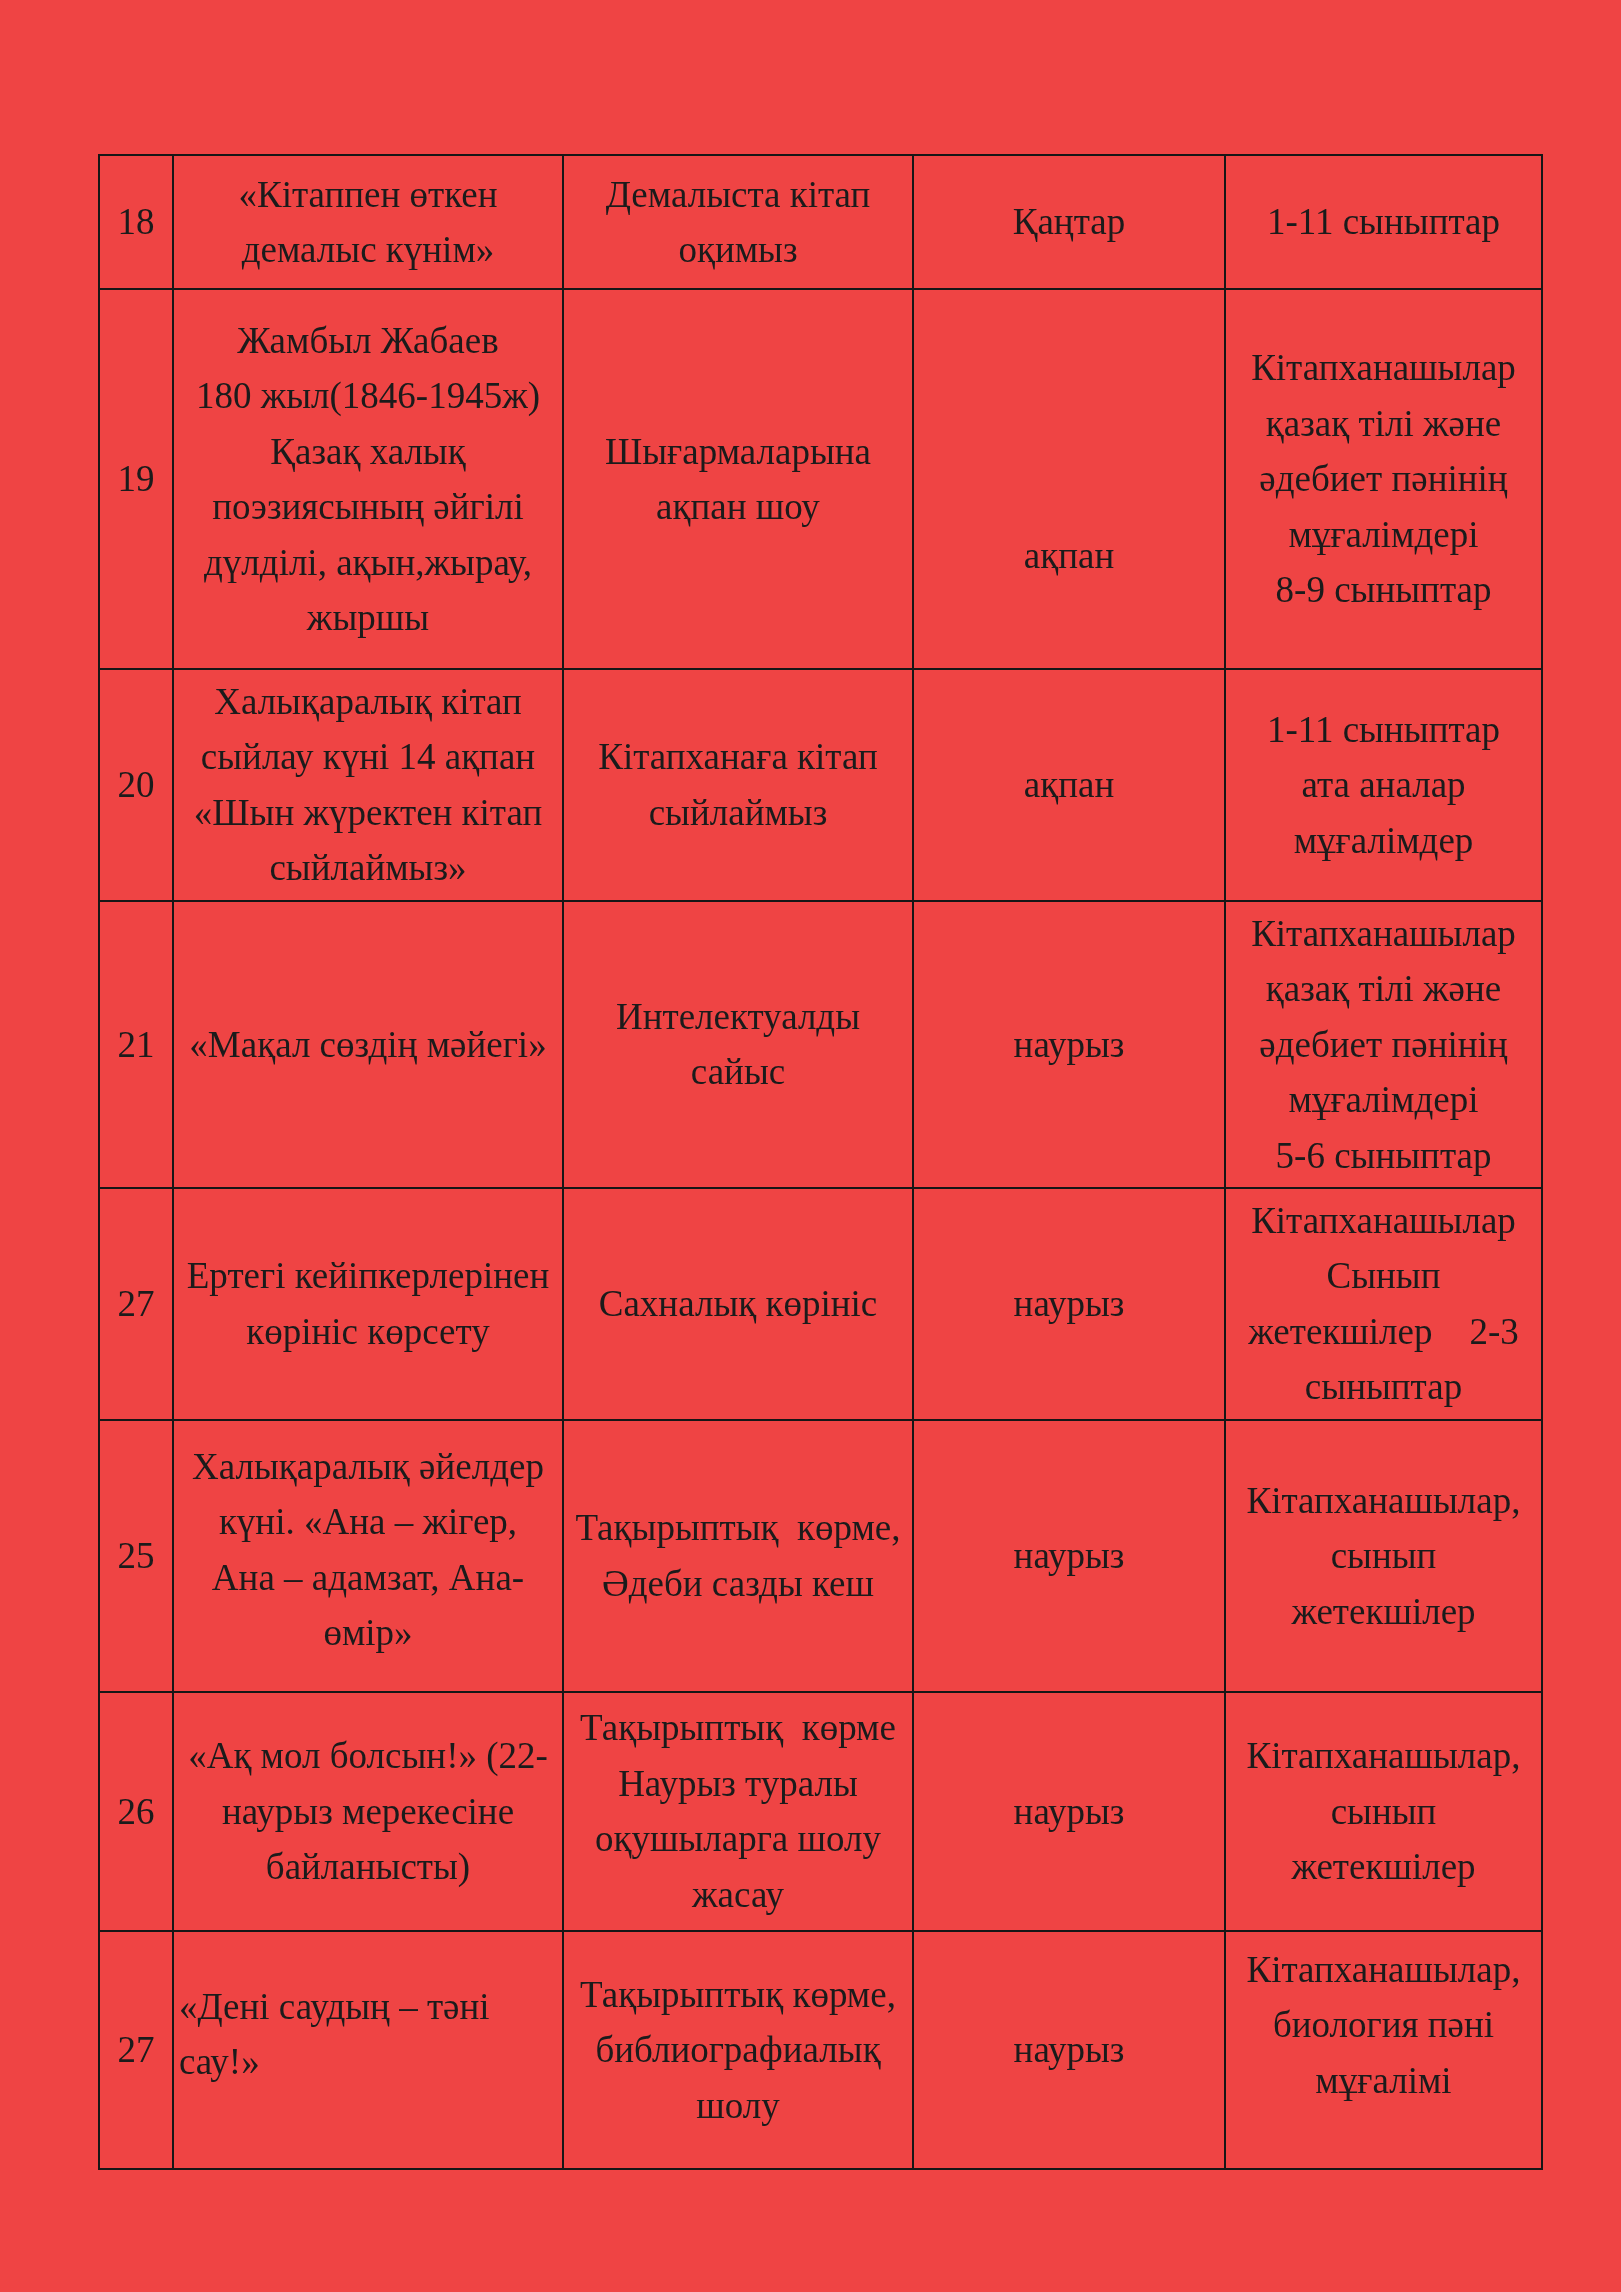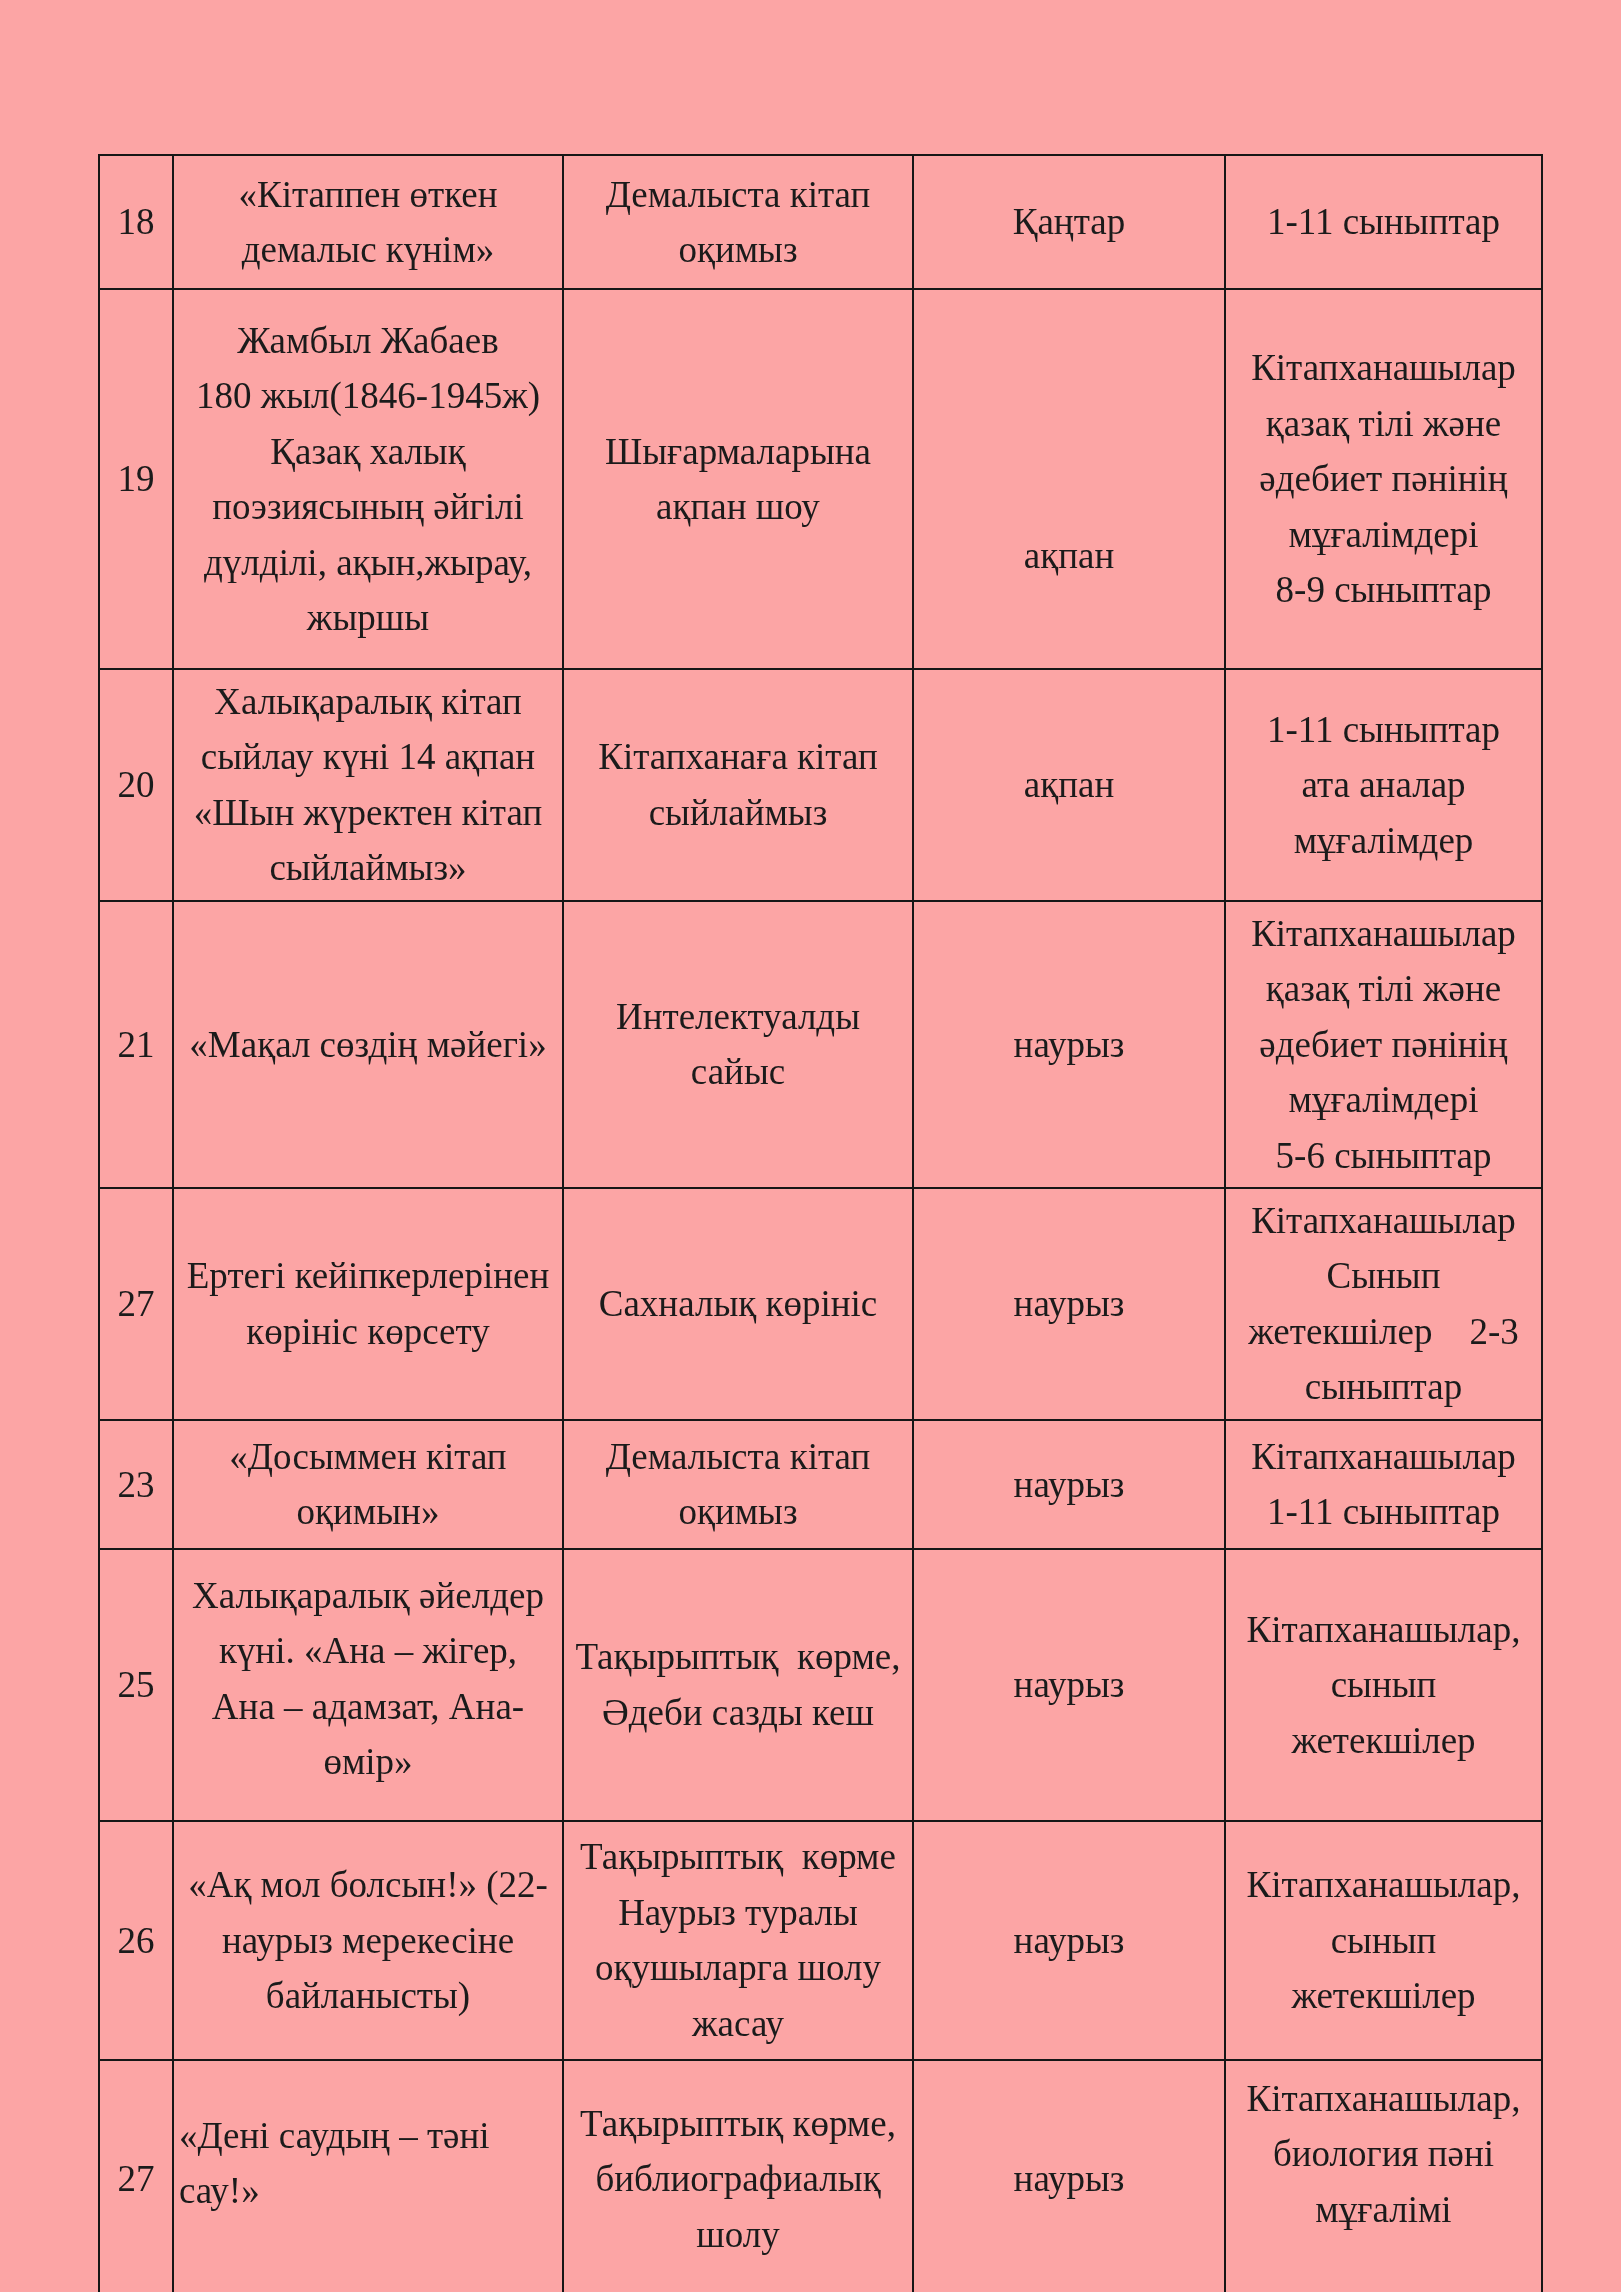--- a/index.html
+++ b/index.html
@@ -4,21 +4,21 @@
 <style>
   html,body{margin:0;padding:0;}
   body{
     width:1621px;height:2293px;
     background:#ffffff;
     font-family:"Liberation Serif", serif;
   }
   .page{
     position:relative;
     width:1621px;height:2293px;
-    background:#fca5a5;
+    background:#ef4444;
     overflow:hidden;
   }
   table.doc{
     position:absolute;
     left:98px;top:154px;
     width:1442px;
     border-collapse:collapse;
     table-layout:fixed;
     color:#1b1b1b;
   }
@@ -117,30 +117,20 @@
         <td class="num">27</td>
         <td class="event">Ертегі кейіпкерлерінен
 көрініс көрсету</td>
         <td class="form">Сахналық көрініс</td>
         <td class="month">наурыз</td>
         <td class="audience">Кітапханашылар
 Сынып
 жетекшілер    2-3
 сыныптар</td>
       </tr>
-      <tr class="r23">
-        <td class="num">23</td>
-        <td class="event">«Досыммен кітап
-оқимын»</td>
-        <td class="form">Демалыста кітап
-оқимыз</td>
-        <td class="month">наурыз</td>
-        <td class="audience">Кітапханашылар
-1-11 сыныптар</td>
-      </tr>
       <tr class="r25">
         <td class="num">25</td>
         <td class="event">Халықаралық әйелдер
 күні. «Ана – жігер,
 Ана – адамзат, Ана-
 өмір»</td>
         <td class="form">Тақырыптық  көрме,
 Әдеби сазды кеш</td>
         <td class="month">наурыз</td>
         <td class="audience">Кітапханашылар,

